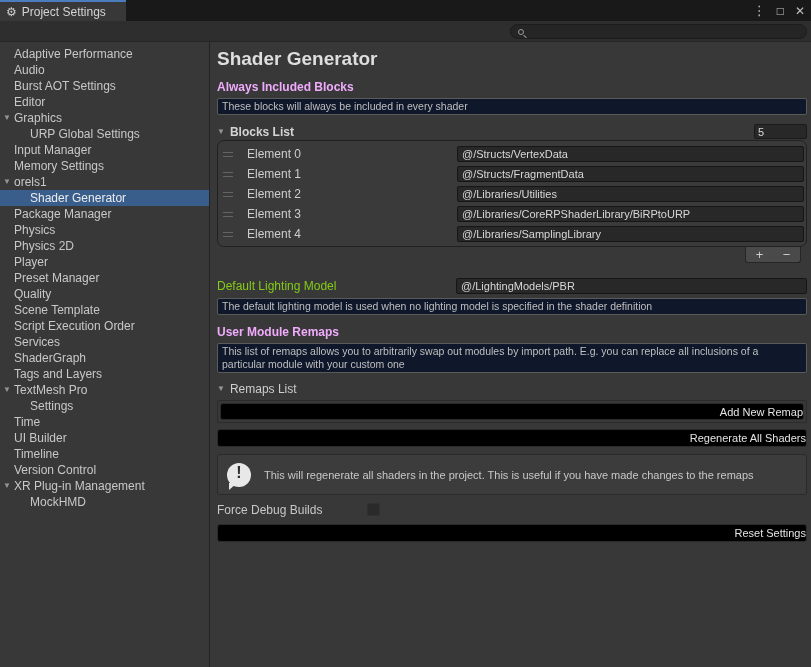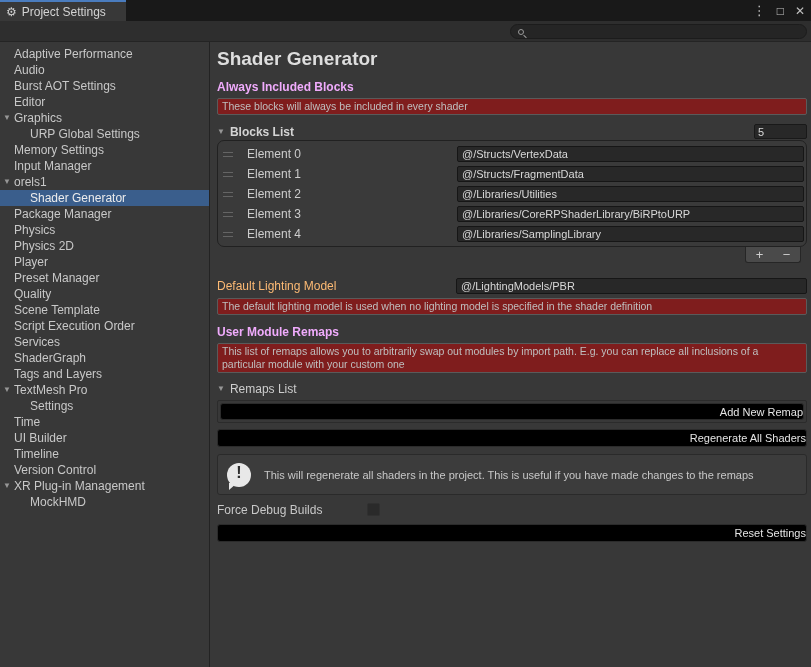--- a/index.html
+++ b/index.html
@@ -47,21 +47,21 @@
   .side-item { height:16px; line-height:16px; font-size:12px; color:#C8C8C8; padding-left:14px; position:relative; white-space:nowrap; }
   .side-item .fold { position:absolute; left:3px; top:0; font-size:8px; color:#969696; line-height:16px; }
   .side-item.indent { padding-left:30px; }
   .side-item.selected { background:#3A5E8C; color:#ECECEC; }
 
   
   .content { flex:1; padding:4px 4px 0 7px; position:relative; overflow:hidden; }
   .page-title { font-size:19px; font-weight:bold; color:#DEDEDE; margin-top:2px; }
   .section-heading { font-size:12px; font-weight:bold; color:#f0abfc; margin-top:10px; }
   .helpbox {
-    background:#7f1d1d; border:1px solid #5A5A5A; border-radius:2px;
+    background:#0f172a; border:1px solid #5A5A5A; border-radius:2px;
     font-size:10.5px; color:#BFBFBF; padding:1px 4px; margin-top:4px; line-height:13px;
   }
 
   .list-header { display:flex; align-items:center; margin-top:8px; height:17px; }
   .list-header .fold { font-size:8px; color:#969696; margin-right:5px; }
   .list-header .lh-title { font-weight:bold; font-size:12px; color:#D4D4D4; }
   .size-field {
     margin-left:auto; width:53px; height:15px; background:#282828;
     border:1px solid #191919; border-radius:2px; color:#D8D8D8;
     font-size:11px; padding:0 3px; outline:none; font-family:inherit;
@@ -76,21 +76,21 @@
     color:#D8D8D8; font-size:11px; padding:0 4px; outline:none; font-family:inherit;
   }
   .list-footer {
     width:56px; height:16px; background:#4A4A4A; border:1px solid #262626; border-top:none;
     border-radius:0 0 3px 3px; margin:0 6px 0 auto;
     display:flex; align-items:center; justify-content:space-around; color:#CFCFCF;
   }
   .list-footer span { font-size:13px; line-height:13px; }
 
   .prop-row { display:flex; align-items:center; margin-top:15px; height:16px; }
-  .prop-label { width:239px; flex:none; font-size:12px; color:#fdba74; }
+  .prop-label { width:239px; flex:none; font-size:12px; color:#84cc16; }
 
   .remaps-fold { display:flex; align-items:center; margin-top:8px; height:15px; font-size:12px; color:#CDCDCD; }
   .remaps-fold .fold { font-size:8px; color:#969696; margin-right:5px; }
   .remaps-container { border:1px solid #2B2B2B; border-radius:2px; padding:2px; margin-top:4px; }
 
   .btn {
     display:block; width:100%; height:17px; background:#000000; border:1px solid #2B2B2B;
     border-radius:3px; color:#E4E4E4; font-size:11px; text-align:right;
     font-family:inherit; line-height:14px;
   }
@@ -136,22 +136,22 @@
 
 <div class="app-body">
 
   <div class="sidebar">
     <div class="side-item"><span>Adaptive Performance</span></div>
     <div class="side-item"><span>Audio</span></div>
     <div class="side-item"><span>Burst AOT Settings</span></div>
     <div class="side-item"><span>Editor</span></div>
     <div class="side-item"><span class="fold">▼</span><span>Graphics</span></div>
     <div class="side-item indent"><span>URP Global Settings</span></div>
+    <div class="side-item"><span>Input Manager</span></div>
     <div class="side-item"><span>Memory Settings</span></div>
-    <div class="side-item"><span>Input Manager</span></div>
     <div class="side-item"><span class="fold">▼</span><span>orels1</span></div>
     <div class="side-item indent selected"><span>Shader Generator</span></div>
     <div class="side-item"><span>Package Manager</span></div>
     <div class="side-item"><span>Physics</span></div>
     <div class="side-item"><span>Physics 2D</span></div>
     <div class="side-item"><span>Player</span></div>
     <div class="side-item"><span>Preset Manager</span></div>
     <div class="side-item"><span>Quality</span></div>
     <div class="side-item"><span>Scene Template</span></div>
     <div class="side-item"><span>Script Execution Order</span></div>

